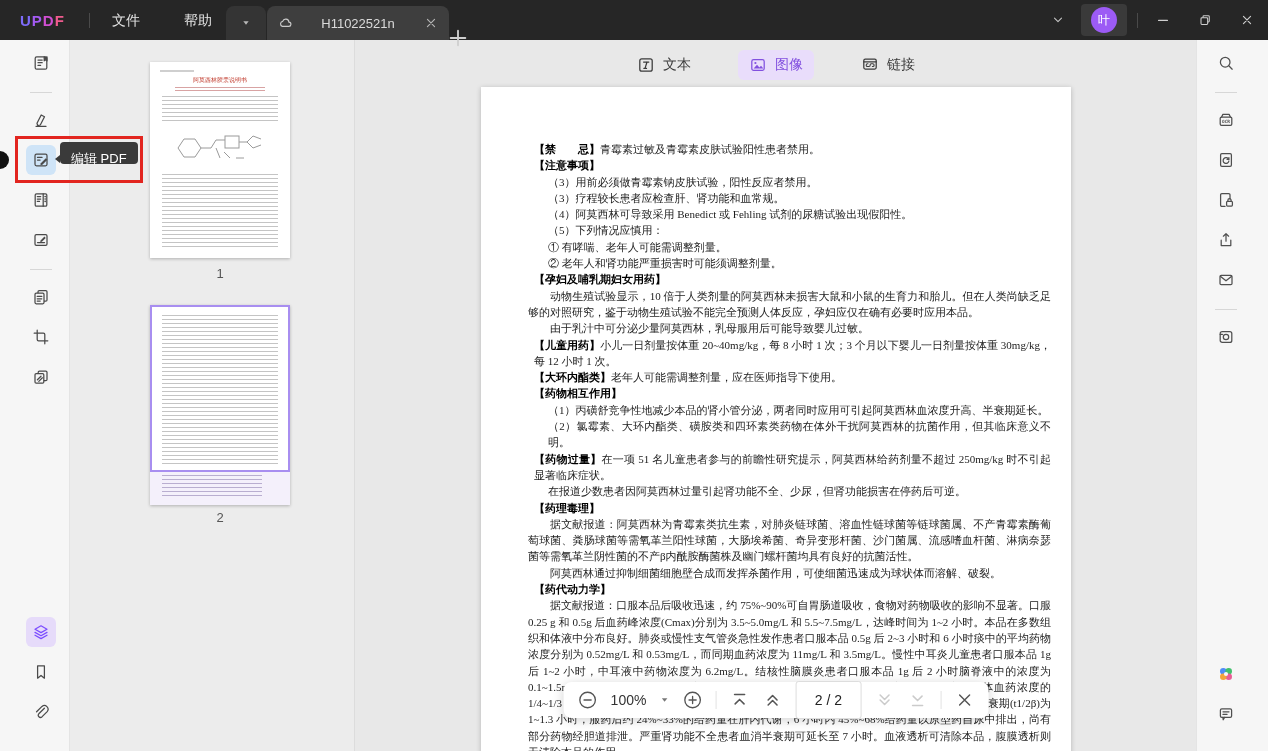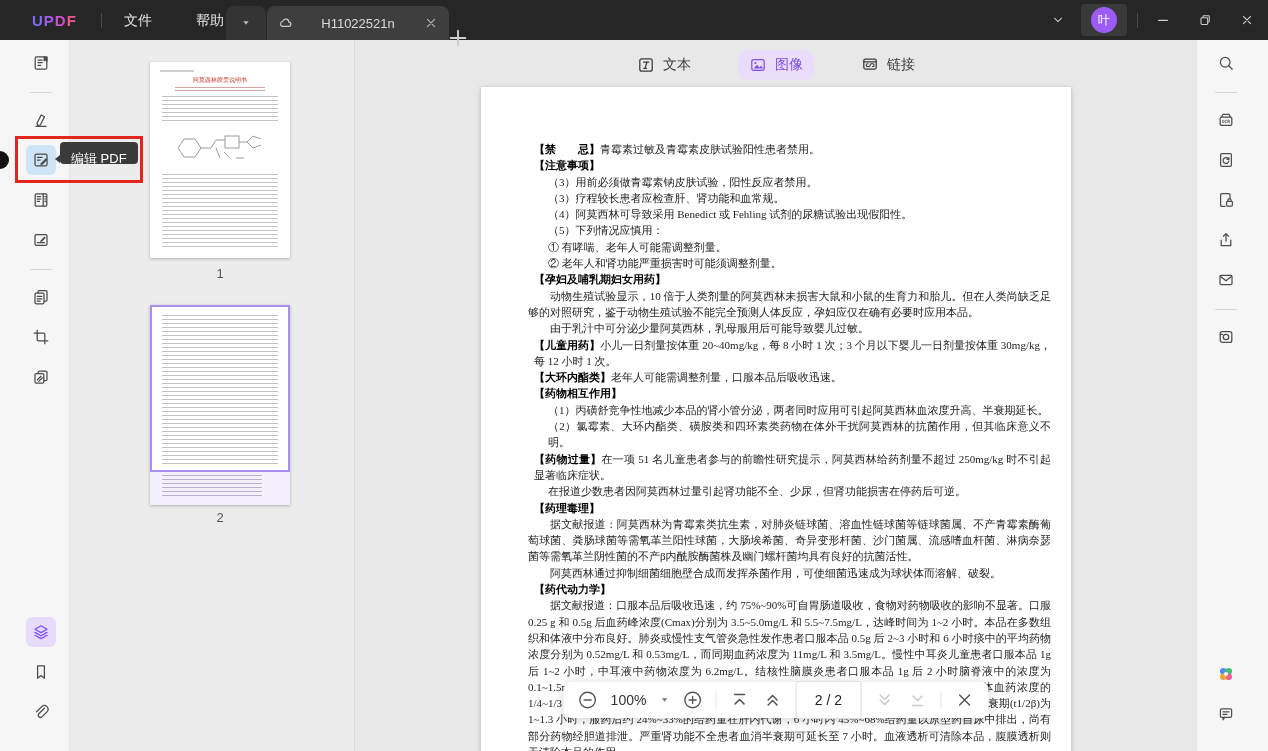--- a/index.html
+++ b/index.html
@@ -3,21 +3,21 @@
 <meta charset="utf-8">
 <style>
   * { margin:0; padding:0; box-sizing:border-box; }
   html,body { width:1268px; height:751px; overflow:hidden; background:#e8e8e8;
     font-family:"Liberation Sans","DejaVu Sans",sans-serif; }
   .icon svg { display:block; width:100%; height:100%; }
 
   
   #titlebar { position:absolute; left:0; top:0; width:1268px; height:40px;
     background:#262626; display:flex; align-items:center; z-index:30; }
-  .logo { margin-left:32px; font-size:15px; font-weight:bold; letter-spacing:1px; }
+  .logo { margin-left:20px; font-size:15px; font-weight:bold; letter-spacing:1px; }
   .logo span:nth-child(1){color:#7d6bfa;} .logo span:nth-child(2){color:#a35af2;}
   .logo span:nth-child(3){color:#d04fd2;} .logo span:nth-child(4){color:#ef5b8e;}
   .tb-div { width:1px; height:15px; background:#4a4a4a; margin-left:24px; }
   .menu { color:#e3e3e3; font-size:14px; padding:0 22px; height:40px; line-height:40px; cursor:default; }
   .tab-zone { position:absolute; left:218px; top:6px; height:34px; display:flex;margin-left:8px; }
   .tab-caret-btn { width:40px; height:34px; background:#343434; border-radius:8px 8px 0 0;
     display:flex; align-items:center; justify-content:center; margin-right:1px; }
   .tab-caret-btn .icon { width:12px; height:12px; color:#b9b9b9; }
   .tab { width:182px; height:34px; background:#3e3e3e; border-radius:8px 8px 0 0;
     display:flex; align-items:center; padding:0 10px; gap:7px; }
@@ -74,21 +74,21 @@
   .t2-viewport { position:absolute; left:0; top:0; width:140px; height:167px;
     border:2px solid #a88ef0; }
 
   
   #canvas { position:absolute; left:356px; top:40px; bottom:0; right:72px; background:#e8e8e8; overflow:hidden; }
   #mode-bar { position:absolute; left:50%; transform:translateX(-50%); top:10px;
     display:flex; align-items:center; gap:36px; }
   .mode-item { display:flex; align-items:center; gap:8px; height:30px; padding:0 11px;
     border-radius:6px; font-size:14px; color:#3a3a3a; cursor:pointer; white-space:nowrap; }
   .mode-item .icon { width:18px; height:18px; }
-  .mode-item.active { background:#e9ddfb; color:#8250df;border-radius:10px; }
+  .mode-item.active { background:#e9ddfb; color:#8250df; }
 
   
   #doc-page { position:absolute; left:50%; transform:translateX(-50%); top:47px; width:590px; height:680px;
     background:#fff; box-shadow:0 1px 5px rgba(0,0,0,.22);
     padding:54px 20px 10px 47px;
     font-family:"Liberation Serif","DejaVu Serif",serif; font-size:11px; line-height:16.3px; color:#1c1c1c; }
   .doc-p { text-align:justify; }
   .doc-p b { font-weight:bold; color:#000; }
   .doc-p.head { margin-left:6px; }
   .doc-p.item { padding-left:20px; }
@@ -378,21 +378,21 @@
       <div class="doc-p item"><b></b><span>（3）用前必须做青霉素钠皮肤试验，阳性反应者禁用。</span></div>
       <div class="doc-p item"><b></b><span>（3）疗程较长患者应检查肝、肾功能和血常规。</span></div>
       <div class="doc-p item"><b></b><span>（4）阿莫西林可导致采用 Benedict 或 Fehling 试剂的尿糖试验出现假阳性。</span></div>
       <div class="doc-p item"><b></b><span>（5）下列情况应慎用：</span></div>
       <div class="doc-p item"><b></b><span>① 有哮喘、老年人可能需调整剂量。</span></div>
       <div class="doc-p item"><b></b><span>② 老年人和肾功能严重损害时可能须调整剂量。</span></div>
       <div class="doc-p head"><b>【孕妇及哺乳期妇女用药】</b><span></span></div>
       <div class="doc-p para"><b></b><span>动物生殖试验显示，10 倍于人类剂量的阿莫西林未损害大鼠和小鼠的生育力和胎儿。但在人类尚缺乏足够的对照研究，鉴于动物生殖试验不能完全预测人体反应，孕妇应仅在确有必要时应用本品。</span></div>
       <div class="doc-p para"><b></b><span>由于乳汁中可分泌少量阿莫西林，乳母服用后可能导致婴儿过敏。</span></div>
       <div class="doc-p head"><b>【儿童用药】</b><span>小儿一日剂量按体重 20~40mg/kg，每 8 小时 1 次；3 个月以下婴儿一日剂量按体重 30mg/kg，每 12 小时 1 次。</span></div>
-      <div class="doc-p head"><b>【大环内酯类】</b><span>老年人可能需调整剂量，口服本品后吸收迅速。</span></div>
+      <div class="doc-p head"><b>【大环内酯类】</b><span>老年人可能需调整剂量，应在医师指导下使用。</span></div>
       <div class="doc-p head"><b>【药物相互作用】</b><span></span></div>
       <div class="doc-p item"><b></b><span>（1）丙磺舒竞争性地减少本品的肾小管分泌，两者同时应用可引起阿莫西林血浓度升高、半衰期延长。</span></div>
       <div class="doc-p item"><b></b><span>（2）氯霉素、大环内酯类、磺胺类和四环素类药物在体外干扰阿莫西林的抗菌作用，但其临床意义不明。</span></div>
       <div class="doc-p head"><b>【药物过量】</b><span>在一项 51 名儿童患者参与的前瞻性研究提示，阿莫西林给药剂量不超过 250mg/kg 时不引起显著临床症状。</span></div>
       <div class="doc-p item"><b></b><span>在报道少数患者因阿莫西林过量引起肾功能不全、少尿，但肾功能损害在停药后可逆。</span></div>
       <div class="doc-p head"><b>【药理毒理】</b><span></span></div>
       <div class="doc-p para"><b></b><span>据文献报道：阿莫西林为青霉素类抗生素，对肺炎链球菌、溶血性链球菌等链球菌属、不产青霉素酶葡萄球菌、粪肠球菌等需氧革兰阳性球菌，大肠埃希菌、奇异变形杆菌、沙门菌属、流感嗜血杆菌、淋病奈瑟菌等需氧革兰阴性菌的不产β内酰胺酶菌株及幽门螺杆菌均具有良好的抗菌活性。</span></div>
       <div class="doc-p para"><b></b><span>阿莫西林通过抑制细菌细胞壁合成而发挥杀菌作用，可使细菌迅速成为球状体而溶解、破裂。</span></div>
       <div class="doc-p head"><b>【药代动力学】</b><span></span></div>
       <div class="doc-p para"><b></b><span>据文献报道：口服本品后吸收迅速，约 75%~90%可自胃肠道吸收，食物对药物吸收的影响不显著。口服 0.25 g 和 0.5g 后血药峰浓度(Cmax)分别为 3.5~5.0mg/L 和 5.5~7.5mg/L，达峰时间为 1~2 小时。本品在多数组织和体液中分布良好。肺炎或慢性支气管炎急性发作患者口服本品 0.5g 后 2~3 小时和 6 小时痰中的平均药物浓度分别为 0.52mg/L 和 0.53mg/L，而同期血药浓度为 11mg/L 和 3.5mg/L。慢性中耳炎儿童患者口服本品 1g 后 1~2 小时，中耳液中药物浓度为 6.2mg/L。结核性脑膜炎患者口服本品 1g 后 2 小时脑脊液中的浓度为 0.1~1.5mg/L，相当于同期血药浓度的 0.9%~21.1%。本品可通过胎盘，在脐带血中浓度为母体血药浓度的 1/4~1/3，在乳汁、汗液和泪液中也含微量。阿莫西林的蛋白结合率为 17%~20%。本品血消除半衰期(t1/2β)为 1~1.3 小时，服药后约 24%~33%的给药量在肝内代谢，6 小时内 45%~68%给药量以原型药自尿中排出，尚有部分药物经胆道排泄。严重肾功能不全患者血消半衰期可延长至 7 小时。血液透析可清除本品，腹膜透析则无清除本品的作用。</span></div>

